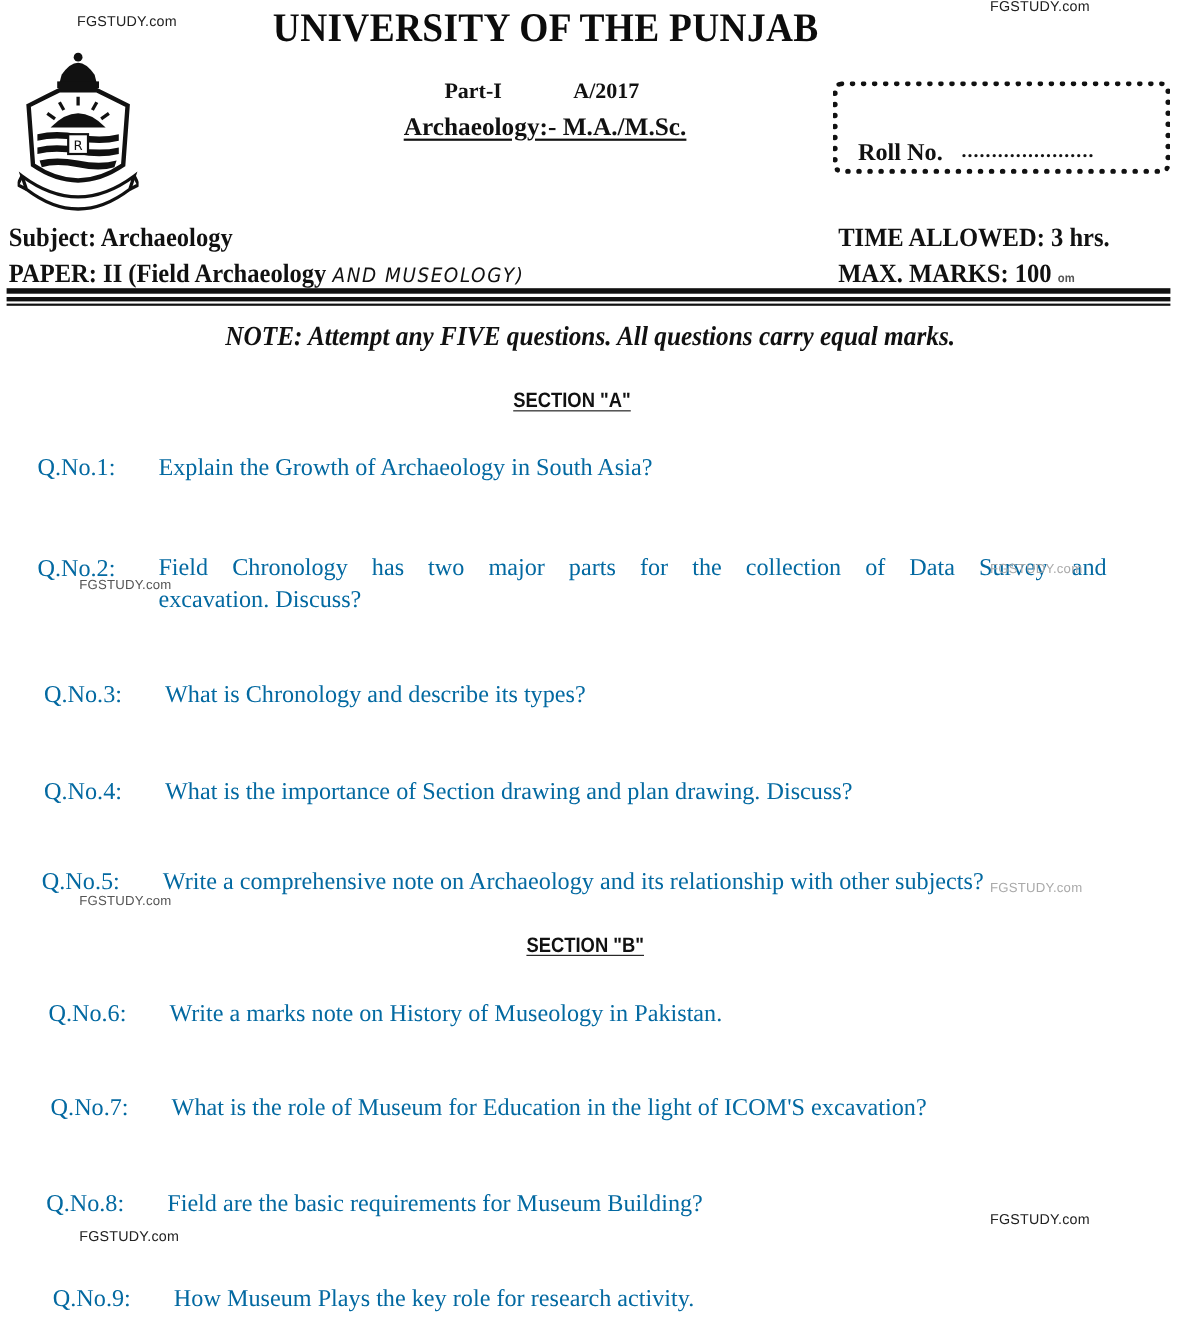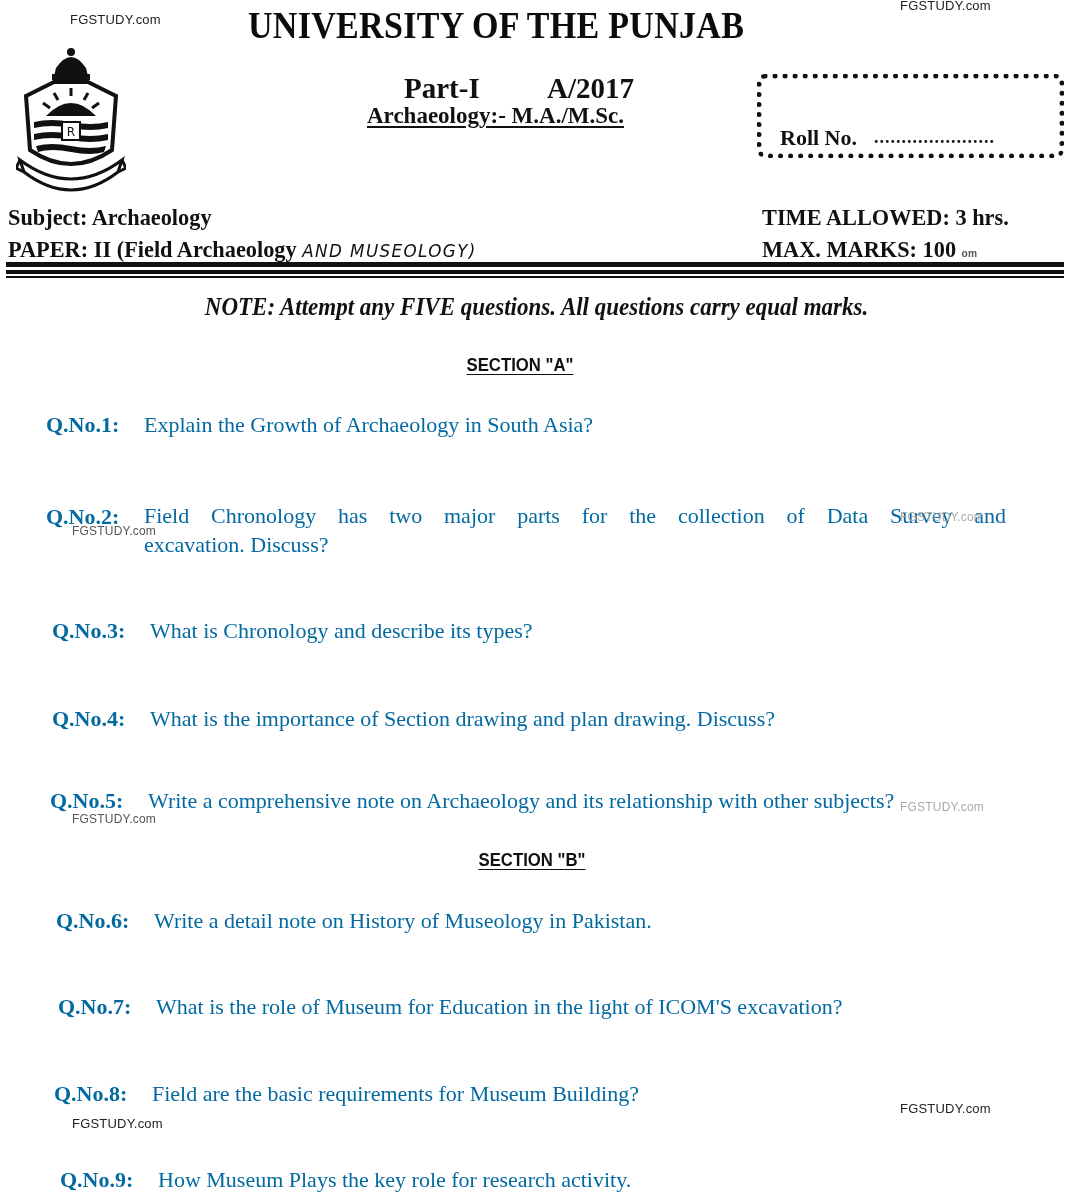--- a/index.html
+++ b/index.html
@@ -12,21 +12,21 @@
 
   .uni-title {
     left: 248px; top: 4px;
     font-family: "Liberation Serif", serif; font-weight: bold;
     font-size: 37px; letter-spacing: 0.3px; color: #0c0c0c;
     transform: scaleX(0.92); transform-origin: left top;
   }
 
   .crest { left: 16px; top: 38px; width: 110px; height: 156px; }
 
-  .part-line { left: 404px; top: 72px; font-weight: bold; font-size: 29px; }
+  .part-line { left: 404px; top: 72px; font-weight: bold; font-size: 20px; }
   .part-line span { display: inline-block; }
   .part-line .year { margin-left: 60px; }
   .exam-line { left: 367px; top: 103px; font-weight: bold; font-size: 23px; text-decoration: underline; text-underline-offset: 3px; }
 
   .roll-box {
     left: 757px; top: 74px; width: 307px; height: 84px;
     border: 5px dotted #111; border-radius: 8px;
   }
   .roll-label { position: absolute; left: 18px; top: 46px; font-weight: bold; font-size: 22px; }
   .roll-dots { position: absolute; left: 112px; top: 48px; font-weight: bold; font-size: 18px; letter-spacing: 1px; }
@@ -43,21 +43,21 @@
   .note { left: 0; width: 1073px; top: 293px; text-align: center; font-weight: bold; font-style: italic; font-size: 25px; transform: scaleX(0.92); }
 
   .section-head {
     left: 0; width: 1040px; text-align: center;
     font-family: "Liberation Sans Narrow", "Liberation Sans", sans-serif;
     font-weight: bold; font-size: 19px; text-decoration: underline; text-underline-offset: 3px;
     transform: scaleX(0.88);
   }
 
   .question { font-family: "Liberation Serif", serif; font-size: 22px; color: #0369a1; }
-  .question .qno { position: absolute; left: 12px; top: 0; font-weight: bold; }
+  .question .qno { position: absolute; left: 0; top: 0; }
   .question .qtext { position: absolute; left: 110px; top: 0; white-space: nowrap; text-align: right; }
   .question .qtext.wrap { white-space: normal; width: 862px; text-align: justify; text-align-last: justify; line-height: 32px; }
   .question .qtext2 { position: absolute; left: 110px; top: 32px; white-space: nowrap; }
 </style>
 </head>
 <body>
 
 <div class="abs watermark" style="left:70px; top:12px;">FGSTUDY.com</div>
 <div class="abs watermark" style="left:900px; top:-2px;">FGSTUDY.com</div>
 
@@ -157,21 +157,21 @@
   <span class="qno">Q.No.5:</span>
   <span class="qtext">Write a comprehensive note on Archaeology and its relationship with other subjects?</span>
 </div>
 <div class="abs watermark" style="left:72px; top:812px; font-size:12px; color:#555;">FGSTUDY.com</div>
 <div class="abs watermark" style="left:900px; top:800px; font-size:12px; color:#aaa;">FGSTUDY.com</div>
 
 <div class="abs section-head" style="top:849px; left:12px;">SECTION "B"</div>
 
 <div class="abs question" style="left:44px; top:908px;">
   <span class="qno">Q.No.6:</span>
-  <span class="qtext">Write a detail note on History of Museology in Pakistan.</span>
+  <span class="qtext">Write a marks note on History of Museology in Pakistan.</span>
 </div>
 
 <div class="abs question" style="left:46px; top:994px;">
   <span class="qno">Q.No.7:</span>
   <span class="qtext">What is the role of Museum for Education in the light of ICOM'S excavation?</span>
 </div>
 
 <div class="abs question" style="left:42px; top:1081px;">
   <span class="qno">Q.No.8:</span>
   <span class="qtext">Field are the basic requirements for Museum Building?</span>

